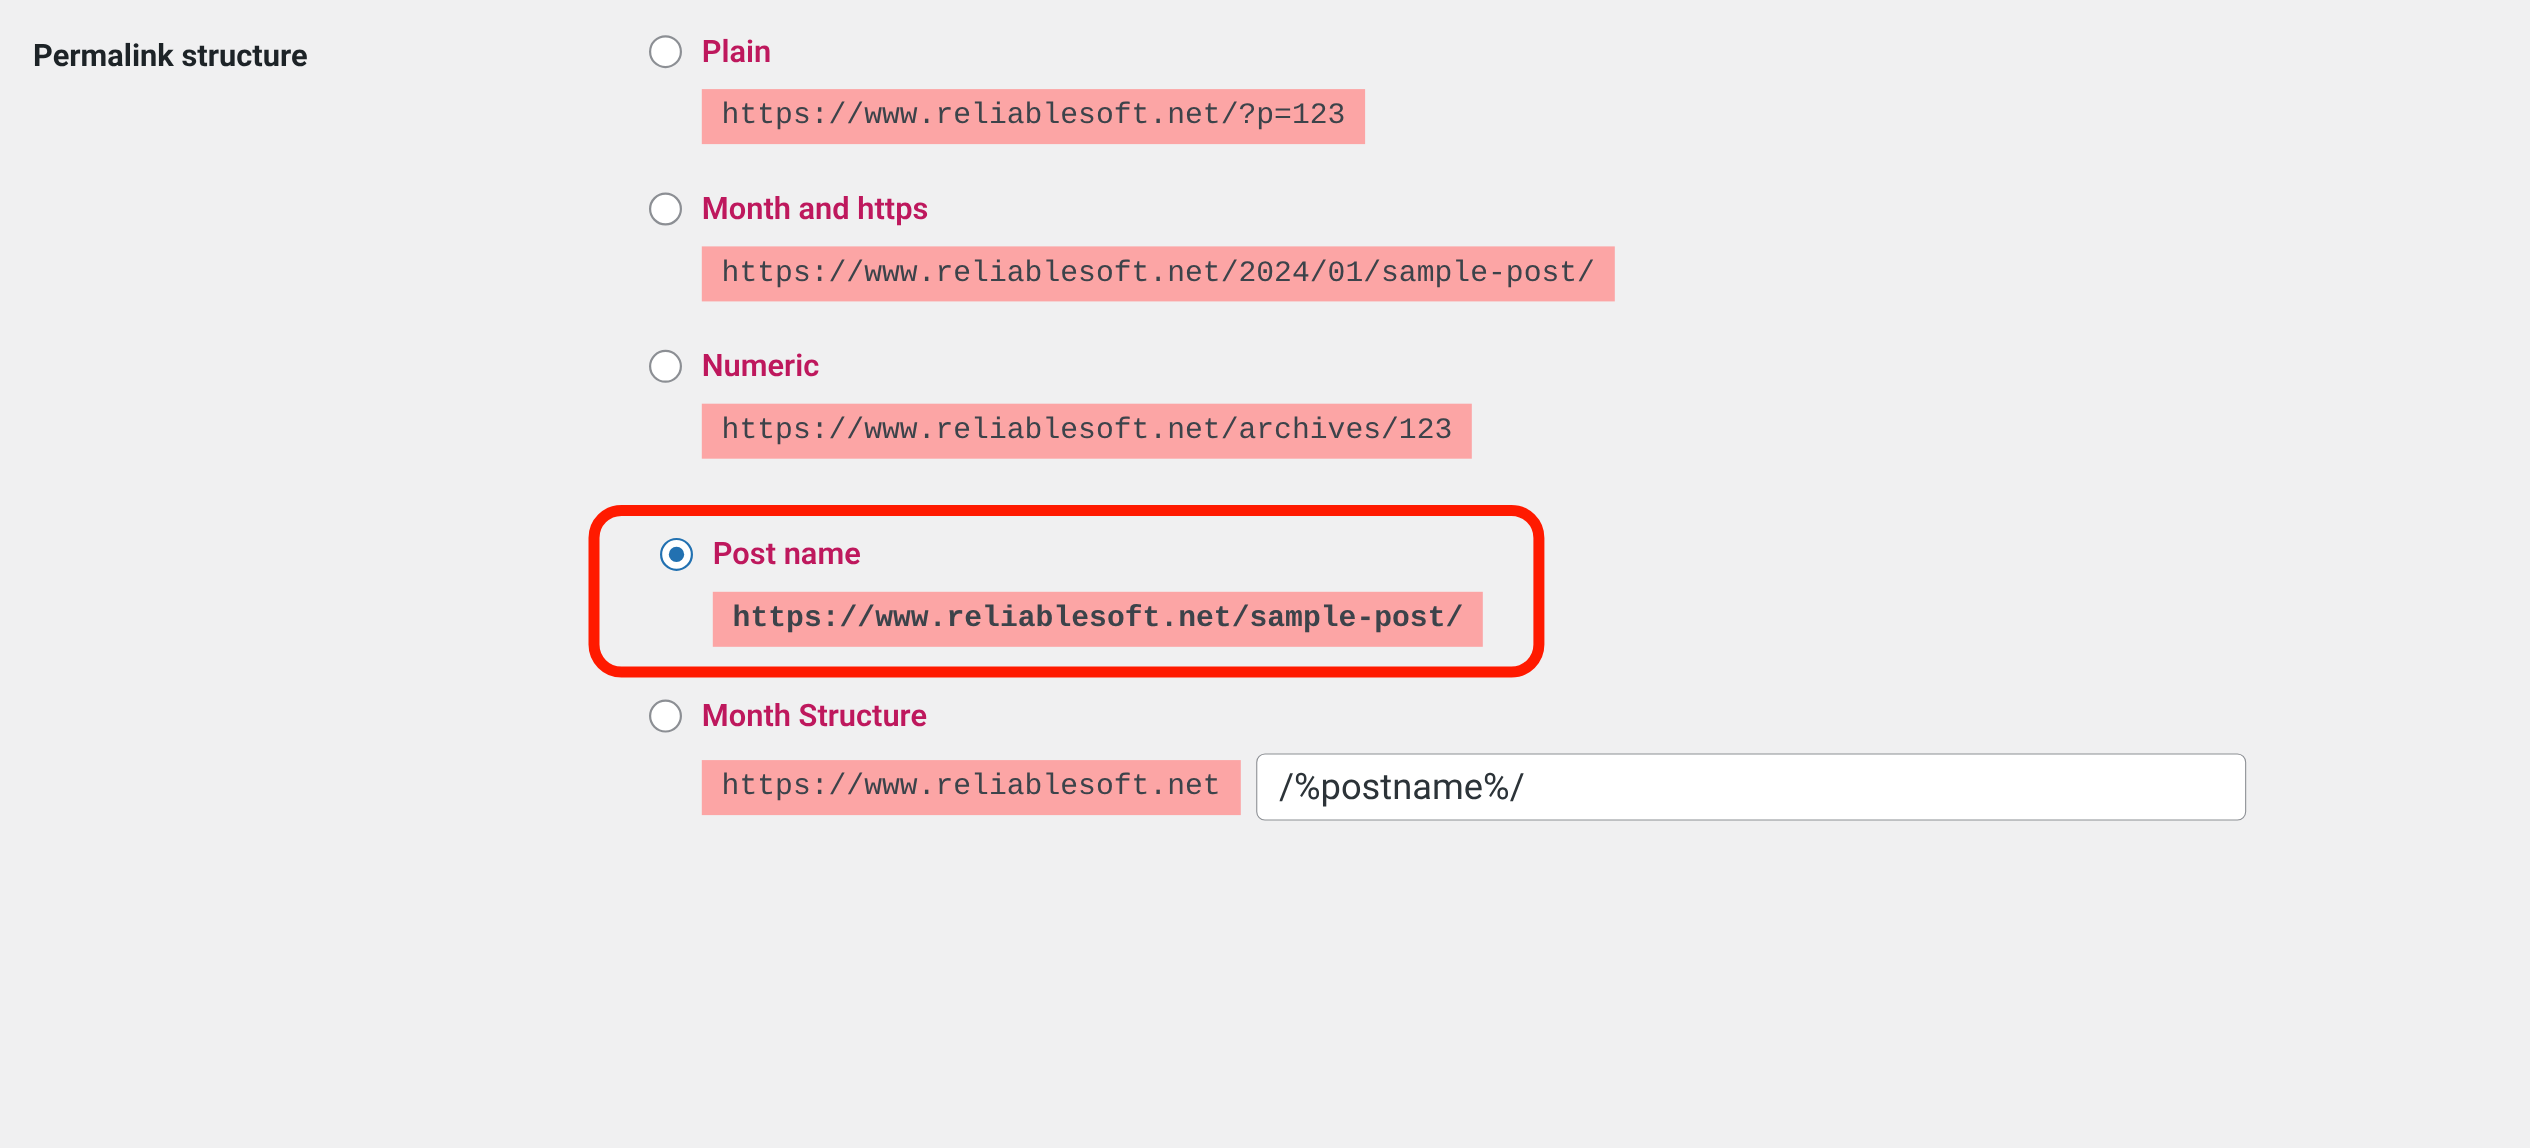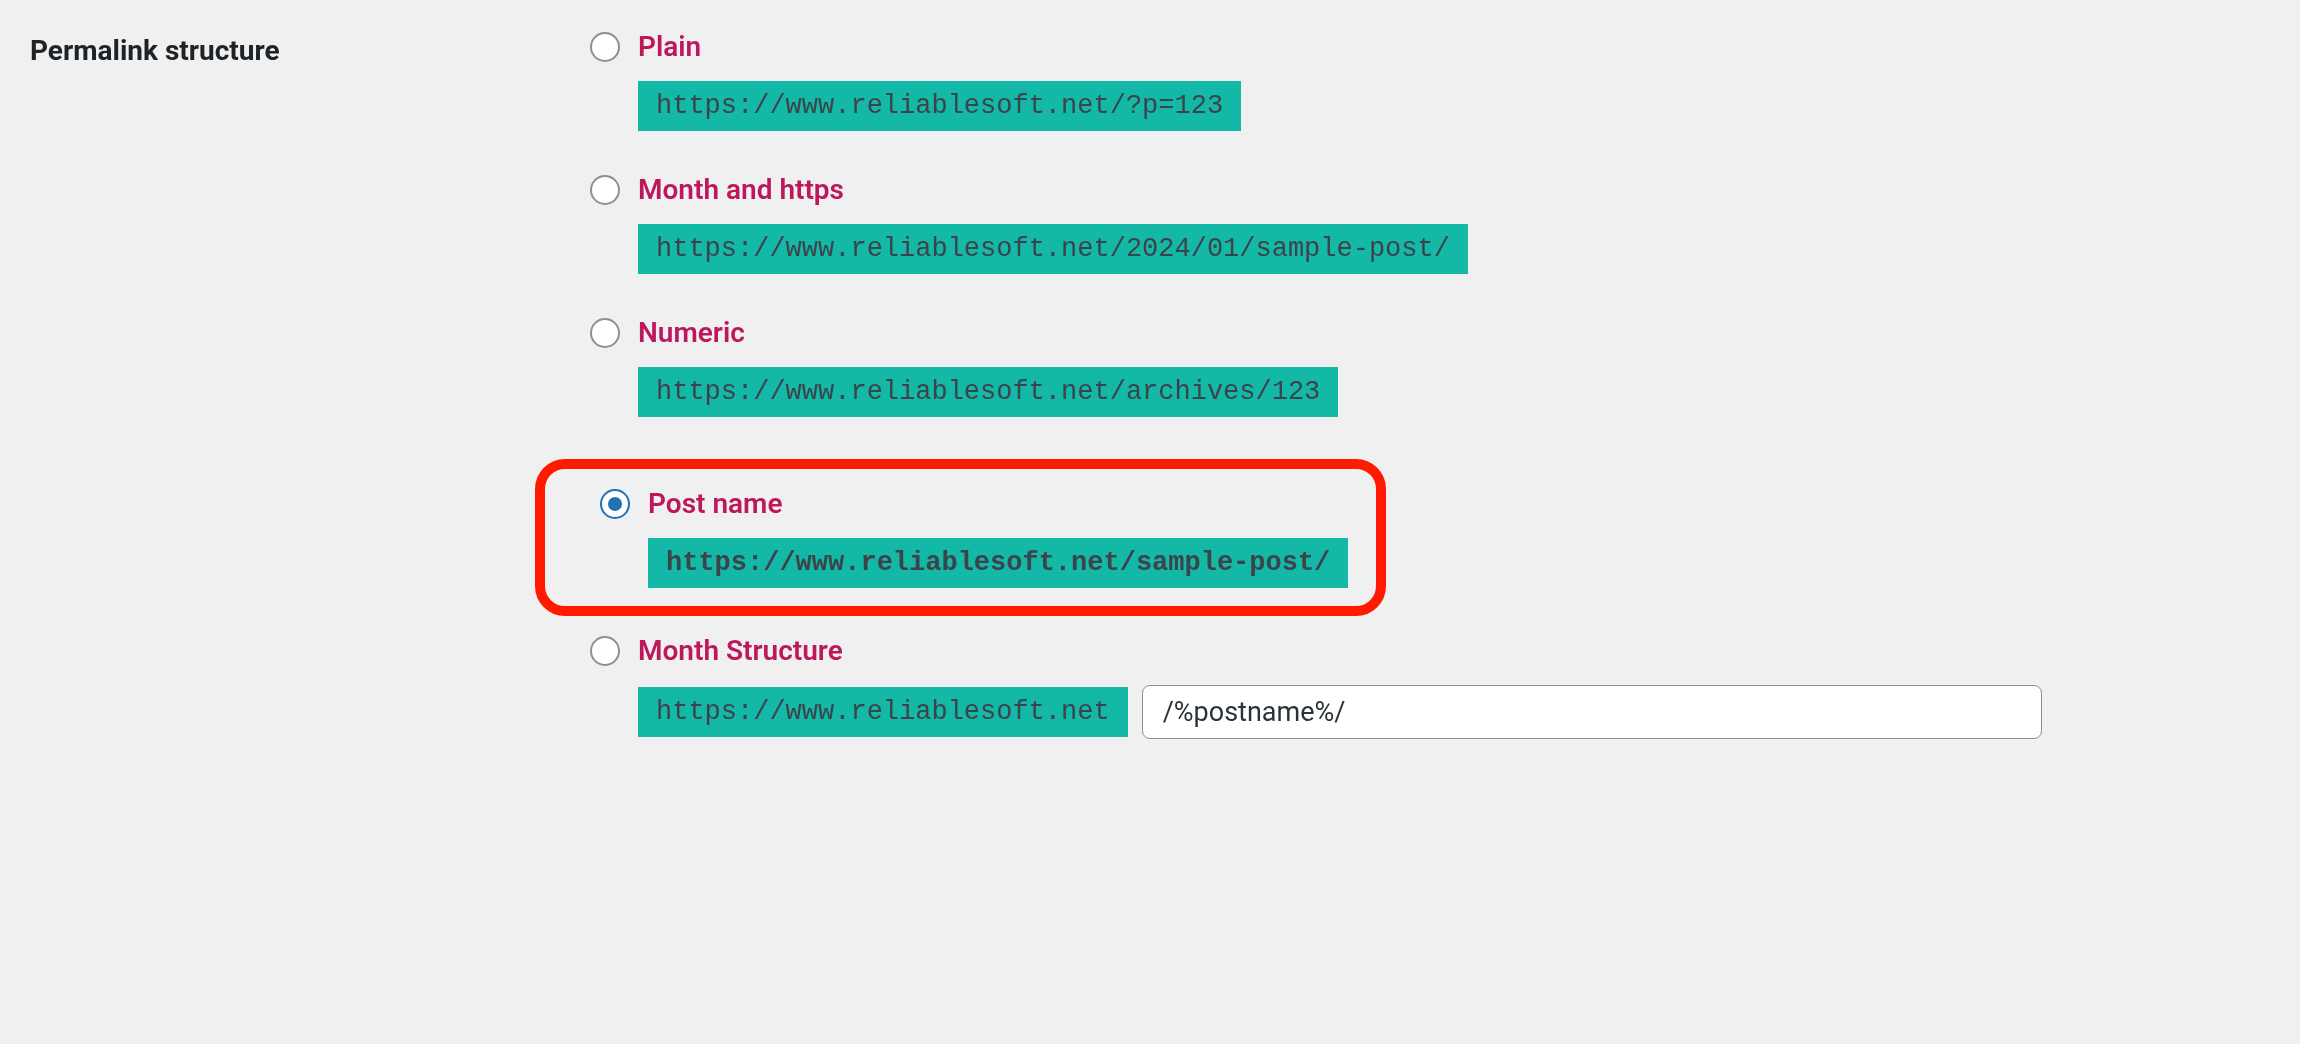--- a/index.html
+++ b/index.html
@@ -53,31 +53,31 @@
       height: 14px;
       background: #2271b1;
       border-radius: 50%;
     }
     .option-label {
       font-weight: 600;
       color: #be185d;
     }
     .code-box {
       display: inline-block;
-      background: #14b8a6;
+      background: #fca5a5;
       padding: 10px 18px;
       font-family: ui-monospace, Menlo, Monaco, "Courier New", monospace;
       color: #3c434a;
       font-size: 27px;
       margin-left: 48px;
     }
     .highlight-box {
       border: 10px solid #ff1a00;
       border-radius: 30px;
-      padding: 18px 28px 18px 10px;
+      padding: 18px 46px 18px 10px;
       margin-left: -55px;
       margin-bottom: 4px;
       display: inline-block;
     }
     .highlight-box .option-head { margin-bottom: 18px; }
     .highlight-box .option { margin-bottom: 0; }
     .highlight-box .code-box { margin-left: 48px; font-weight: bold; }
     .highlight-inner .option-head { padding-left: 45px; }
     .highlight-inner .code-box { margin-left: 93px; }
     .custom-row {
@@ -85,21 +85,21 @@
       align-items: center;
       gap: 14px;
       margin-left: 48px;
     }
     .custom-row .code-box { margin-left: 0; }
     .text-input {
       background: #fff;
       border: 1px solid #8c8f94;
       border-radius: 8px;
       padding: 10px 20px;
-      font-size: 27px;
+      font-size: 33px;
       color: #2c3338;
       width: 900px;
       font-family: -apple-system, BlinkMacSystemFont, "Segoe UI", Roboto, sans-serif;
     }
   </style>
 </head>
 <body>
 
 <div class="row">
   <div class="label-col">Permalink structure</div>

